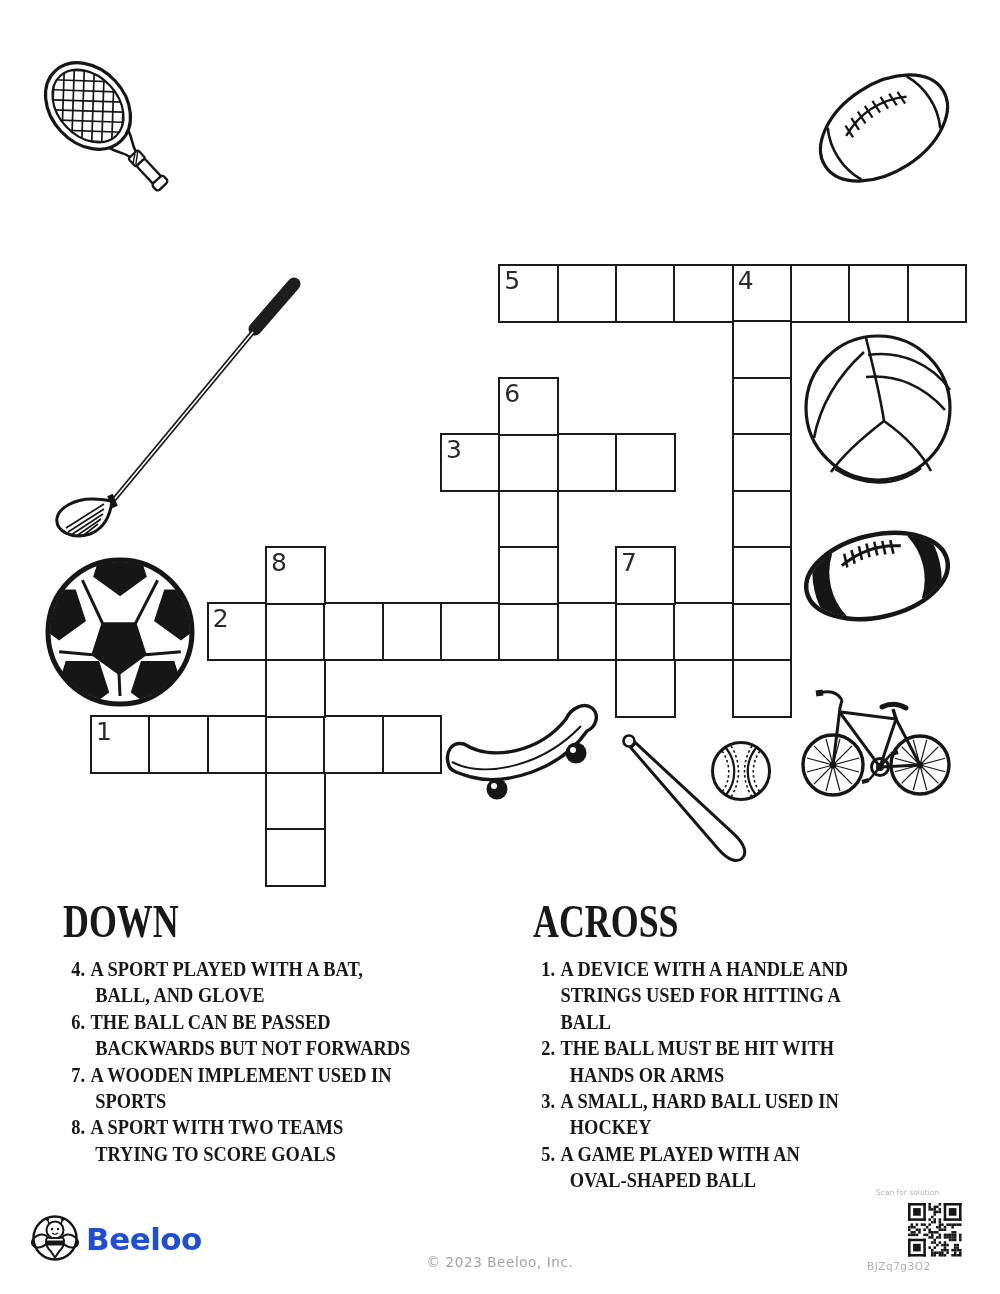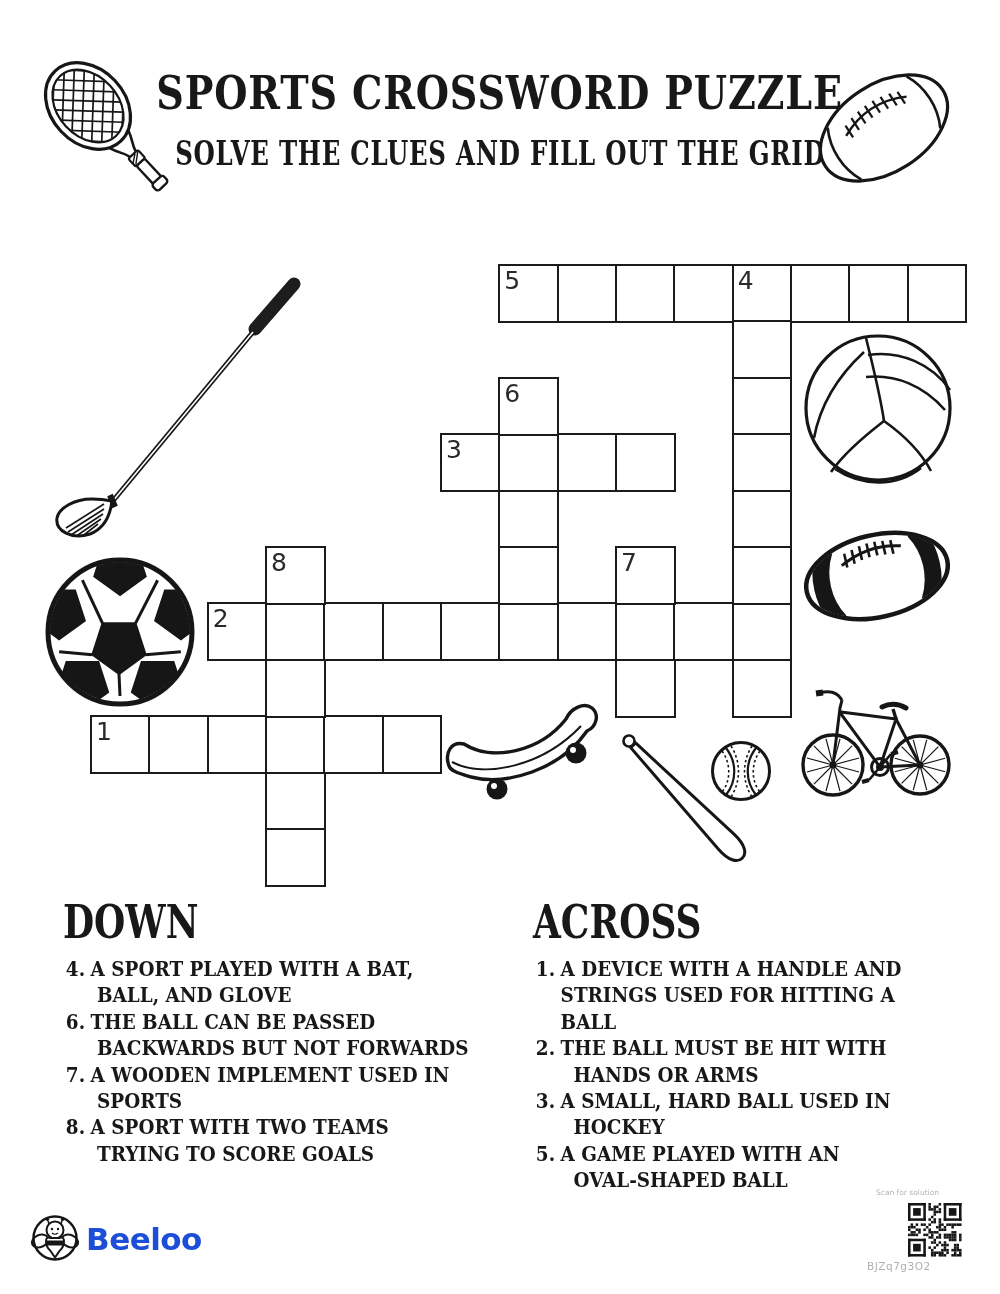--- a/index.html
+++ b/index.html
@@ -10,21 +10,21 @@
   .title,.subtitle{position:absolute;left:0;width:1000px;text-align:center;white-space:nowrap;font-weight:bold;}
   .title{top:66px;font-size:46px;}
   .title span{display:inline-block;transform:scaleX(.83);transform-origin:center;letter-spacing:1px;}
   .subtitle{top:134px;font-size:33px;}
   .subtitle span{display:inline-block;transform:scaleX(.74);transform-origin:center;letter-spacing:1px;}
   
   #grid{position:absolute;left:0;top:0;z-index:2;}
   .cell{position:absolute;background:#fff;border:2.5px solid #1b1b1b;box-sizing:border-box;}
   .cellnum{position:absolute;left:4px;top:1px;font:25px "DejaVu Sans",sans-serif;color:#2a2a2a;line-height:1.1;}
   
-  .clue-block{position:absolute;z-index:3;width:470px;}
+  .clue-block{position:absolute;z-index:3;width:470px;font-family:Liberation Serif, serif;}
   .clue-heading{font-size:46px;font-weight:bold;line-height:1;transform:scaleX(.78);transform-origin:left;white-space:nowrap;}
   .clue-list{margin-top:11px;font-weight:bold;font-size:20px;line-height:26.4px;transform:scaleX(.92);transform-origin:top left;width:500px;}
   .clue{display:flex;}
   .clue .n{flex:none;width:24px;text-align:right;margin-right:6px;}
   .clue .t{white-space:pre-wrap;}
   #down-block{left:63px;top:899px;}
   #across-block{left:533px;top:899px;}
   
   .brand{position:absolute;left:86px;top:1221px;font:bold 31px "DejaVu Sans",sans-serif;color:#1d4ed8;letter-spacing:-.5px;z-index:3;}
   .copyright{position:absolute;left:0;top:1254px;width:1000px;text-align:center;
@@ -393,22 +393,20 @@
         <rect x="938.6" y="1254" width="2.55" height="2.55"></rect>
         <rect x="941.15" y="1254" width="2.55" height="2.55"></rect>
         <rect x="943.7" y="1254" width="2.55" height="2.55"></rect>
         <rect x="951.35" y="1254" width="2.55" height="2.55"></rect>
         <rect x="953.9" y="1254" width="2.55" height="2.55"></rect>
         <rect x="956.45" y="1254" width="2.55" height="2.55"></rect>
         <rect x="959" y="1254" width="2.55" height="2.55"></rect>
       </g>
   </svg>
 
-  <div class="title"><span>SPORTS CROSSWORD PUZZLE</span></div>
-  <div class="subtitle"><span>SOLVE THE CLUES AND FILL OUT THE GRID</span></div>
 
   <div id="grid">
       <div class="cell" style="left: 90px; top: 715.2px; width: 60.83px; height: 58.9px;">
         <span class="cellnum">1</span>
       </div>
       <div class="cell" style="left: 148.33px; top: 715.2px; width: 60.83px; height: 58.9px;"></div>
       <div class="cell" style="left: 206.66px; top: 715.2px; width: 60.83px; height: 58.9px;"></div>
       <div class="cell" style="left: 264.99px; top: 715.2px; width: 60.83px; height: 58.9px;"></div>
       <div class="cell" style="left: 323.32px; top: 715.2px; width: 60.83px; height: 58.9px;"></div>
       <div class="cell" style="left: 381.65px; top: 715.2px; width: 60.83px; height: 58.9px;"></div>
@@ -512,15 +510,16 @@
       </div>
       <div class="clue">
         <span class="n">5.</span>
         <span class="t">A GAME PLAYED WITH AN
   OVAL-SHAPED BALL</span>
       </div>
     </div>
   </div>
 
   <div class="brand">Beeloo</div>
+  <div class="copyright">© 2023 Beeloo, Inc.</div>
   <div class="qr-label">Scan for solution</div>
   <div class="qr-text">BJZq7g3O2</div>
 </div>
 
 </body></html>

